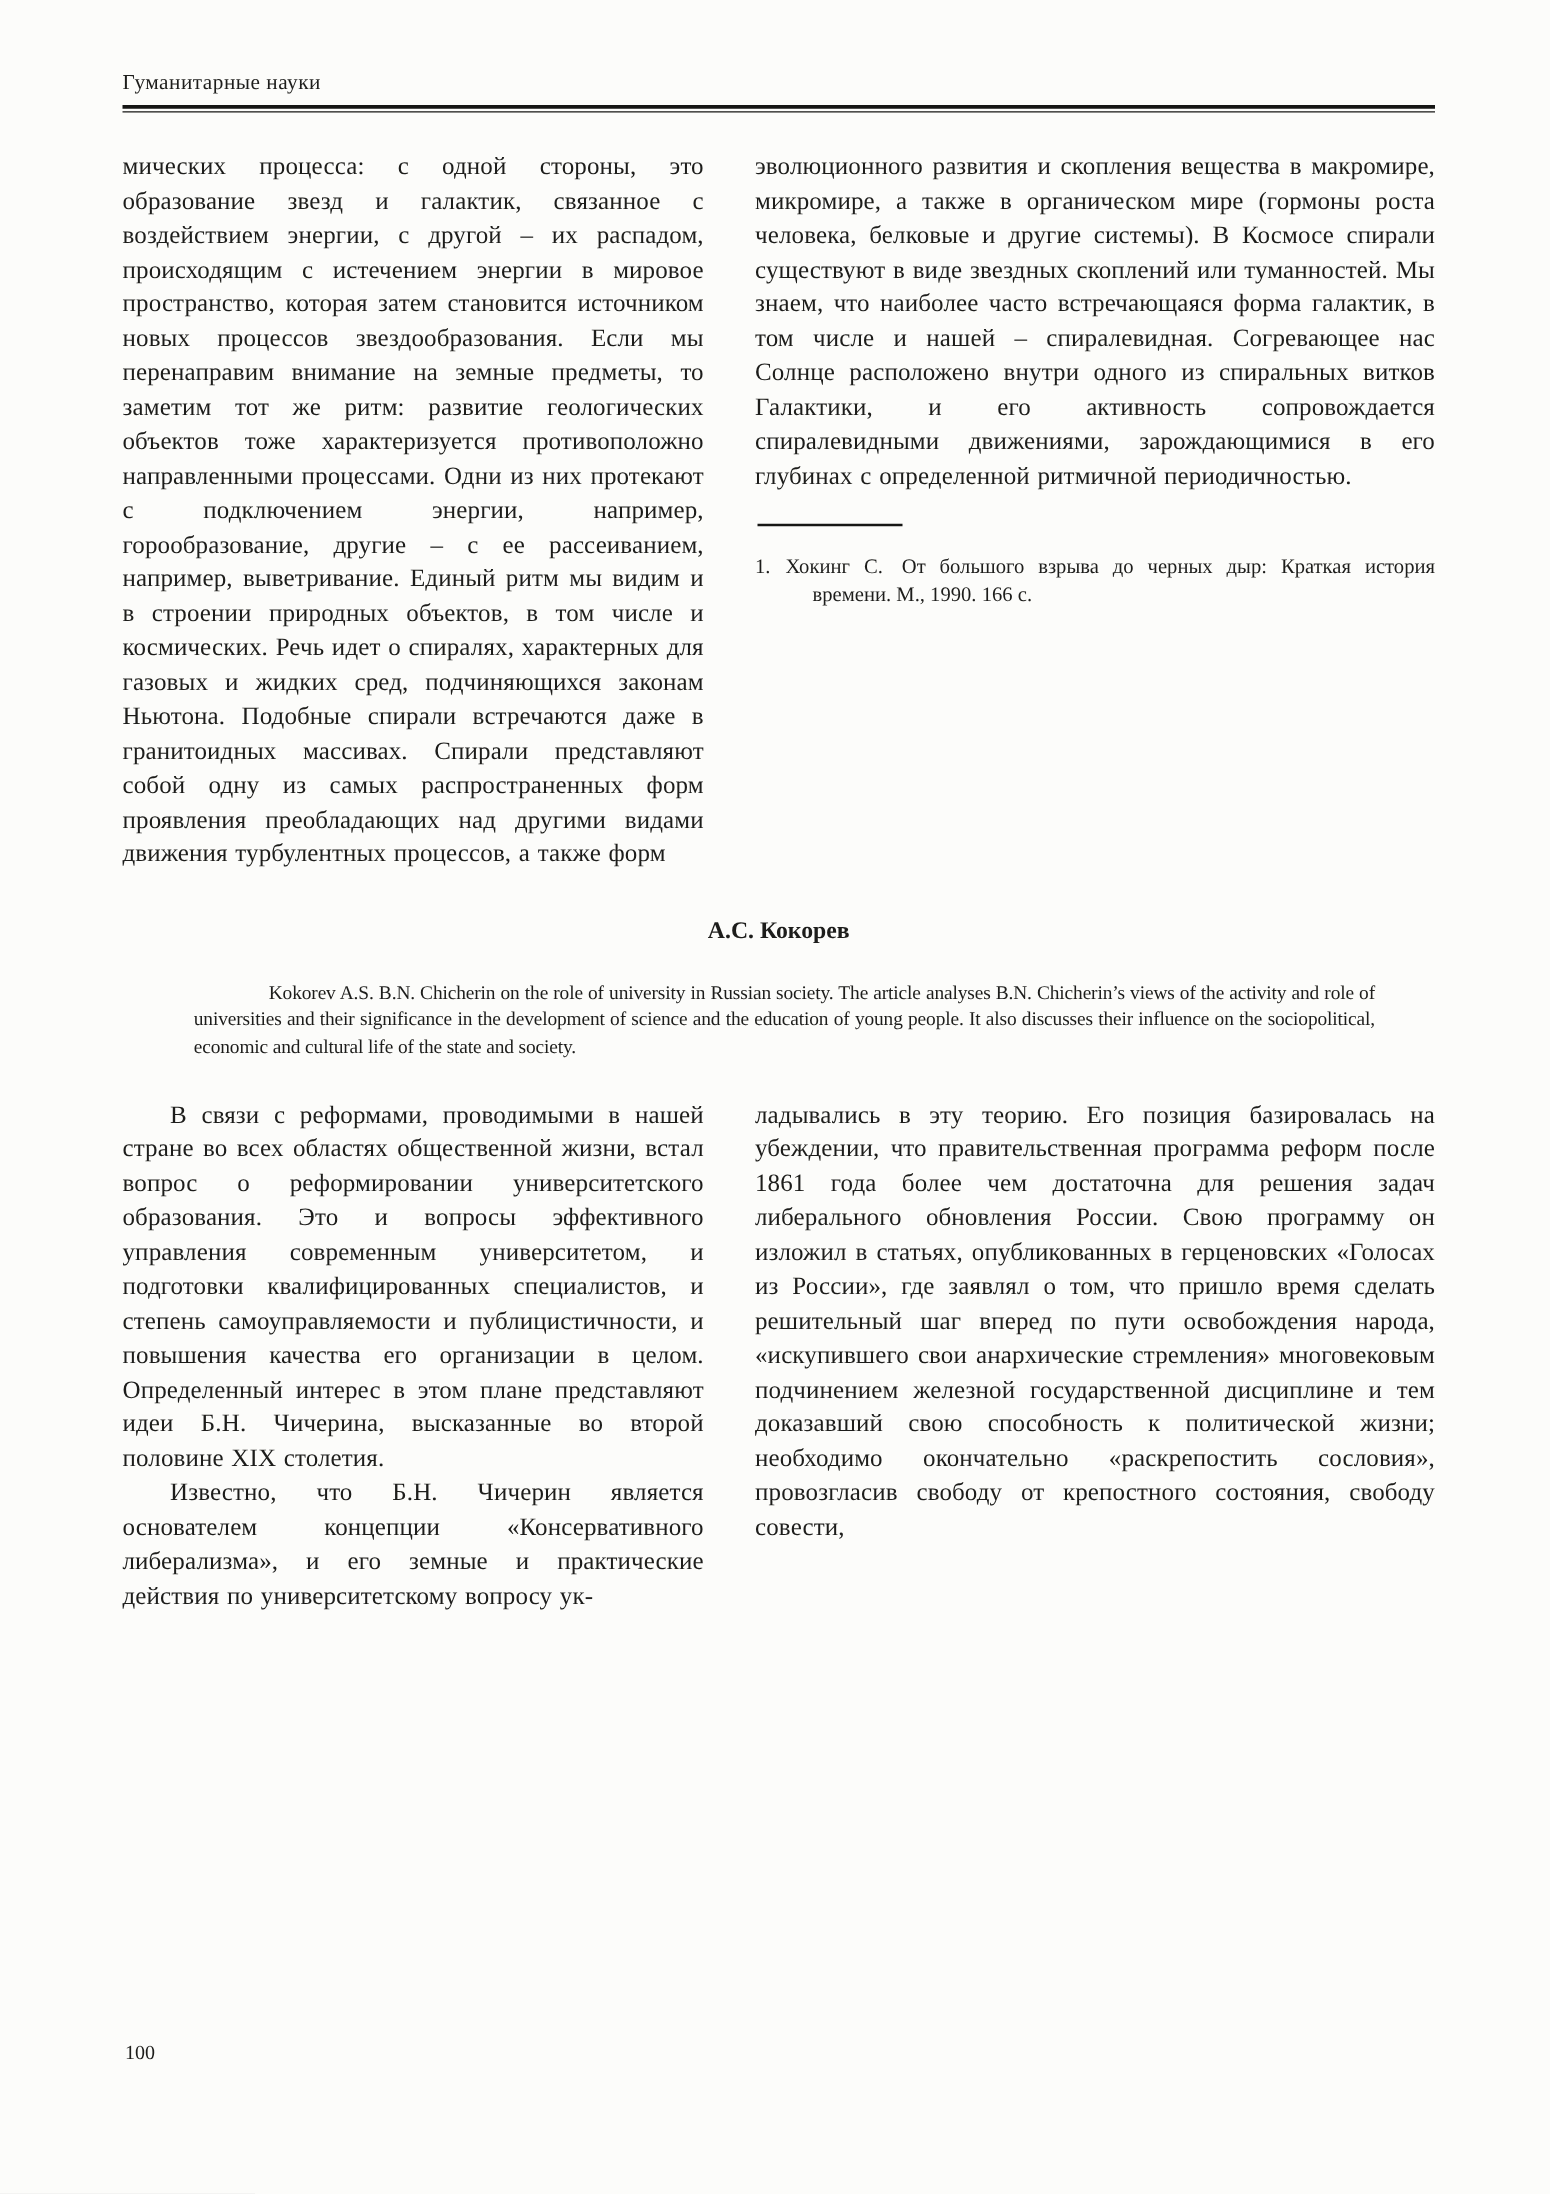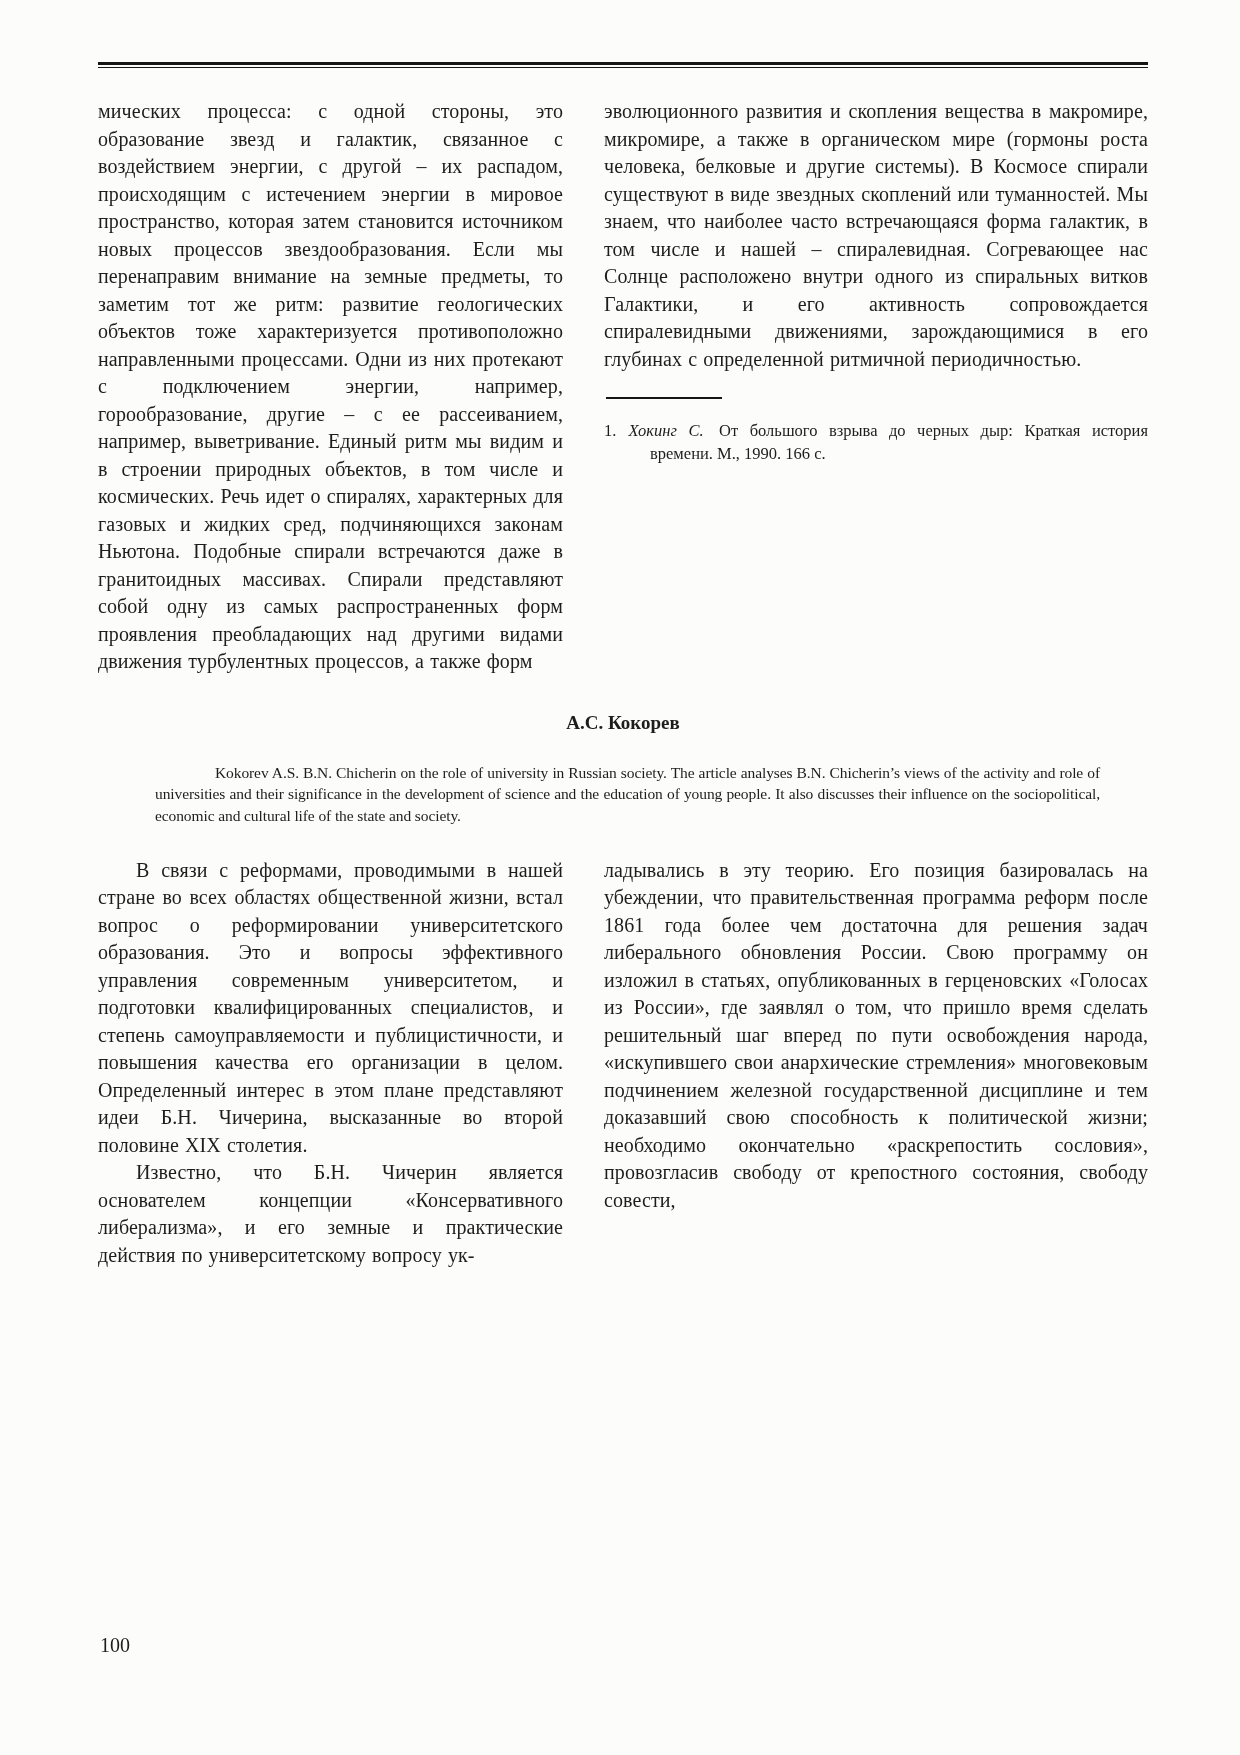--- a/index.html
+++ b/index.html
@@ -63,21 +63,21 @@
     list-style: none;
   }
   .ref-item {
     font-size: 16.5px;
     line-height: 23px;
     text-align: justify;
     padding-left: 46px;
     text-indent: -46px;
   }
   .ref-num { margin-right: 12px; }
-  .ref-author { font-style: italic; margin-right: 4px; }
+  .ref-author { margin-right: 4px; }
   .article-title {
     margin: 96px 0 0 0;
     font-size: 21px;
     font-weight: bold;
     text-align: center;
     letter-spacing: 0.3px;
     line-height: 28px;
   }
   .article-author {
     margin-top: 36px;
@@ -91,29 +91,30 @@
     line-height: 21.8px;
     text-align: justify;
     text-indent: 60px;
     letter-spacing: -0.1px;
   }
   .body-start { }
   .page-number {
     position: absolute;
     left: 100px;
     top: 1634px;
-    font-size: 20px;
+    font-size: 16px;
   }
 </style>
 </head>
 <body>
 
 <div class="page">
   <div class="content">
 
+    <div class="running-head">Гуманитарные науки</div>
     <div class="rule-double"></div>
 
     <section class="two-col body-text">
       <div class="col-left">
         <p class="noindent">мических процесса: с одной стороны, это образование звезд и галактик, связанное с воздействием энергии, с другой – их распадом, происходящим с истечением энергии в мировое пространство, которая затем становится источником новых процессов звездообразования. Если мы перенаправим внимание на земные предметы, то заметим тот же ритм: развитие геологических объектов тоже характеризуется противоположно направленными процессами. Одни из них протекают с подключением энергии, например, горообразование, другие – с ее рассеиванием, например, выветривание. Единый ритм мы видим и в строении природных объектов, в том числе и космических. Речь идет о спиралях, характерных для газовых и жидких сред, подчиняющихся законам Ньютона. Подобные спирали встречаются даже в гранитоидных массивах. Спирали представляют собой одну из самых распространенных форм проявления преобладающих над другими видами движения турбулентных процессов, а также форм</p>
       </div>
       <div class="col-right">
         <p class="noindent">эволюционного развития и скопления вещества в макромире, микромире, а также в органическом мире (гормоны роста человека, белковые и другие системы). В Космосе спирали существуют в виде звездных скоплений или туманностей. Мы знаем, что наиболее часто встречающаяся форма галактик, в том числе и нашей – спиралевидная. Согревающее нас Солнце расположено внутри одного из спиральных витков Галактики, и его активность сопровождается спиралевидными движениями, зарождающимися в его глубинах с определенной ритмичной периодичностью.</p>
         <div class="ref-divider"></div>
         <ul class="refs">

